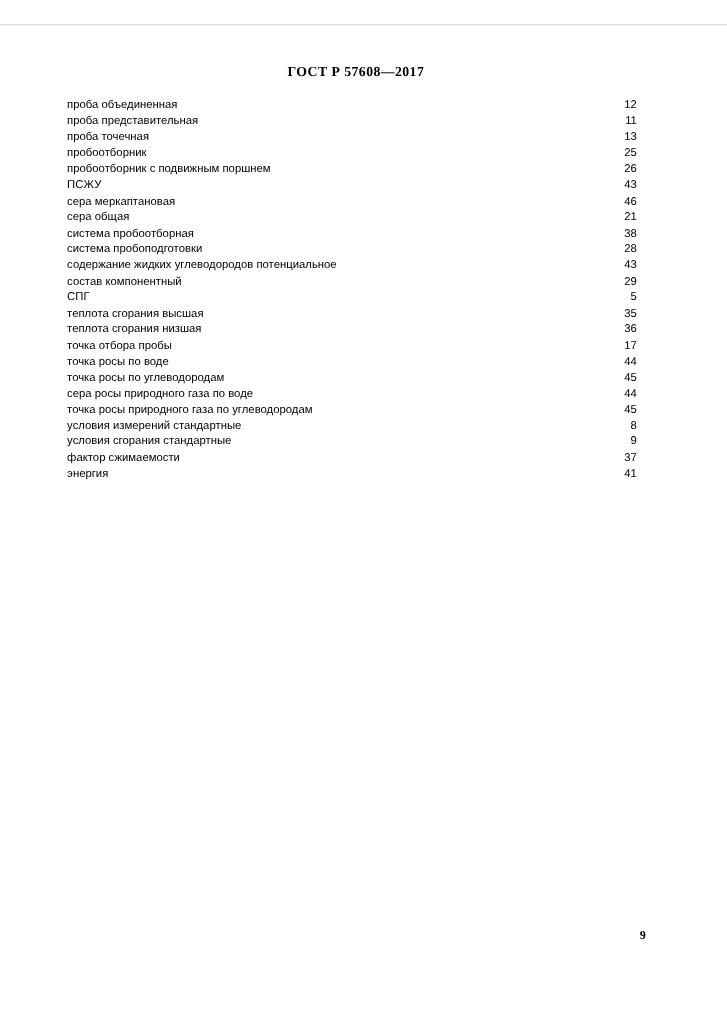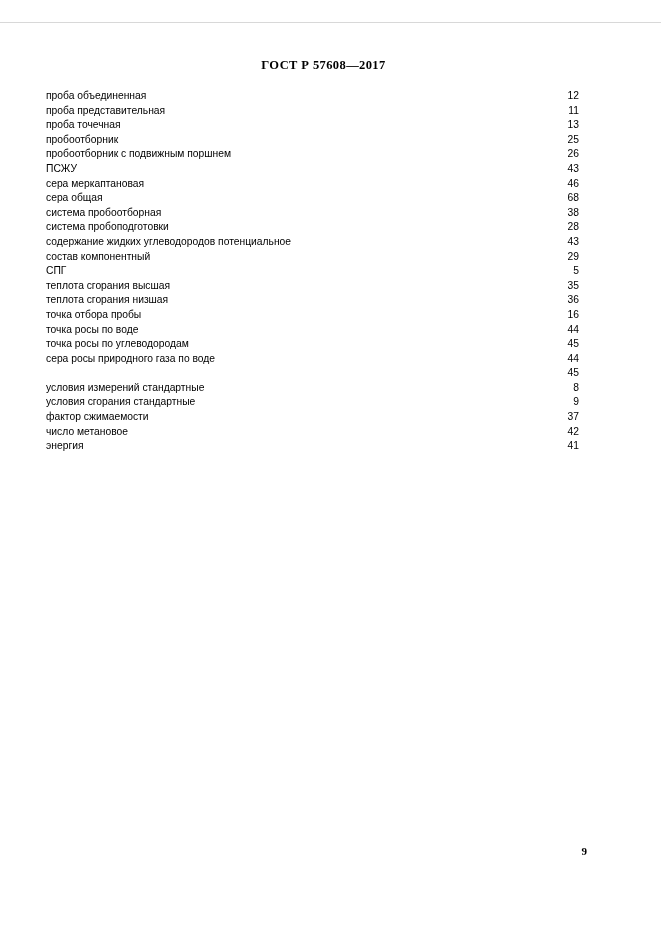--- a/index.html
+++ b/index.html
@@ -51,20 +51,21 @@
     top: 89px;
     left: 46px;
     width: 533px;
   }
   .entry {
     position: relative;
     height: 14.6px;
     line-height: 14.6px;
     font-size: 10.3px;
     white-space: nowrap;
+    margin-left: 15px;
   }
   .entry .term {
     position: absolute;
     left: 0;
     top: 0;
   }
   .entry .pageno {
     position: absolute;
     right: 0;
     top: 0;
@@ -118,21 +119,21 @@
       <div class="entry">
         <span class="term">ПСЖУ</span>
         <span class="pageno">43</span>
       </div>
       <div class="entry">
         <span class="term">сера меркаптановая</span>
         <span class="pageno">46</span>
       </div>
       <div class="entry">
         <span class="term">сера общая</span>
-        <span class="pageno">68</span>
+        <span class="pageno">21</span>
       </div>
       <div class="entry">
         <span class="term">система пробоотборная</span>
         <span class="pageno">38</span>
       </div>
       <div class="entry">
         <span class="term">система пробоподготовки</span>
         <span class="pageno">28</span>
       </div>
       <div class="entry">
@@ -150,54 +151,51 @@
       <div class="entry">
         <span class="term">теплота сгорания высшая</span>
         <span class="pageno">35</span>
       </div>
       <div class="entry">
         <span class="term">теплота сгорания низшая</span>
         <span class="pageno">36</span>
       </div>
       <div class="entry">
         <span class="term">точка отбора пробы</span>
-        <span class="pageno">16</span>
+        <span class="pageno">17</span>
       </div>
       <div class="entry">
         <span class="term">точка росы по воде</span>
         <span class="pageno">44</span>
       </div>
       <div class="entry">
         <span class="term">точка росы по углеводородам</span>
         <span class="pageno">45</span>
       </div>
       <div class="entry">
         <span class="term">сера росы природного газа по воде</span>
         <span class="pageno">44</span>
       </div>
       <div class="entry">
+        <span class="term">точка росы природного газа по углеводородам</span>
         <span class="pageno">45</span>
       </div>
       <div class="entry">
         <span class="term">условия измерений стандартные</span>
         <span class="pageno">8</span>
       </div>
       <div class="entry">
         <span class="term">условия сгорания стандартные</span>
         <span class="pageno">9</span>
       </div>
       <div class="entry italic">
         <span class="term">фактор сжимаемости</span>
         <span class="pageno">37</span>
       </div>
       <div class="entry">
-        <span class="term">число метановое</span>
-        <span class="pageno">42</span>
-      </div>
-      <div class="entry">
         <span class="term">энергия</span>
         <span class="pageno">41</span>
       </div>
     </div>
 
   <div class="footer-page">9</div>
 
 </div>
 
 </body></html>

